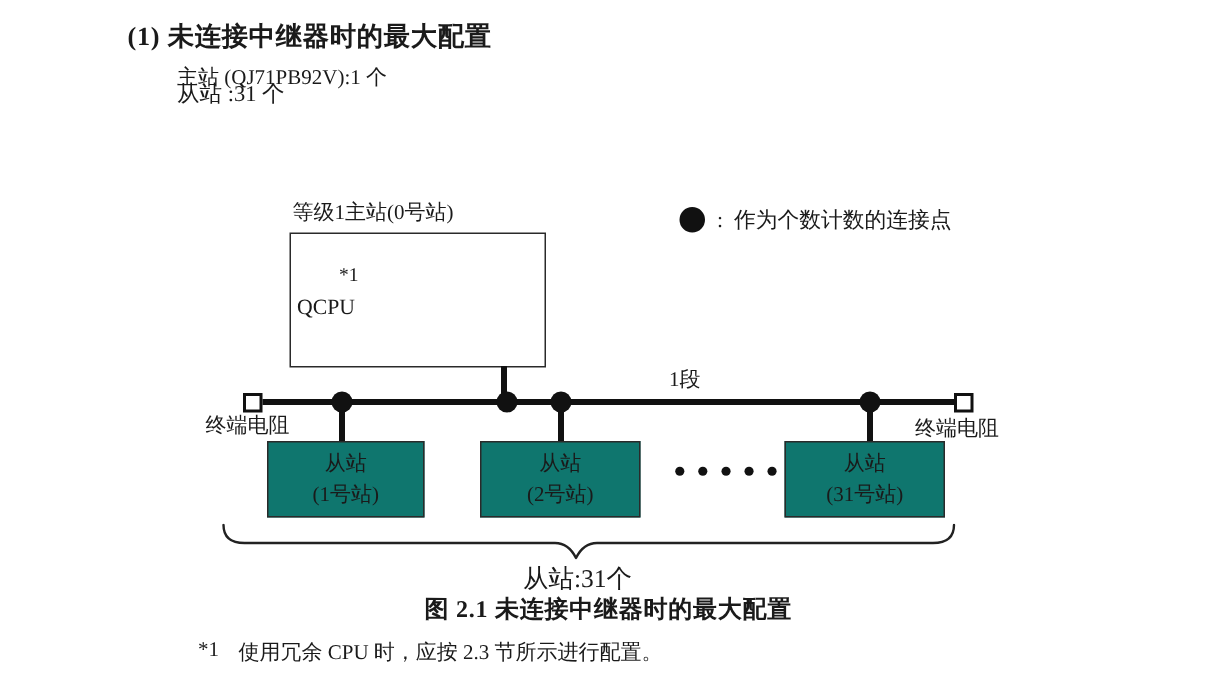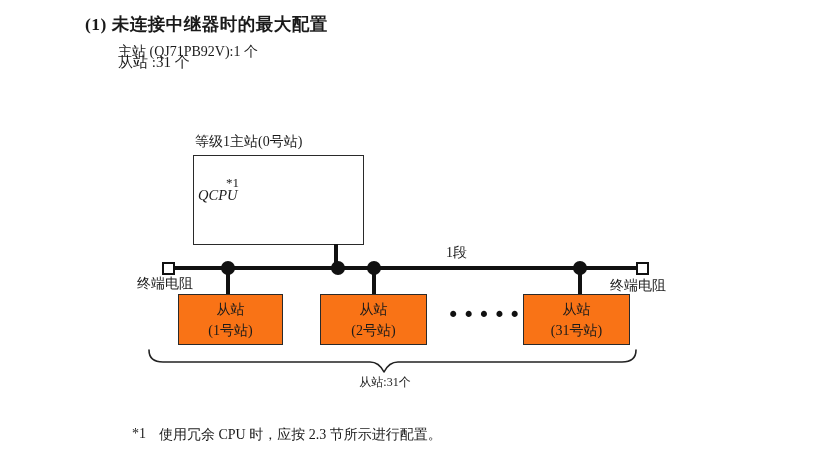--- a/index.html
+++ b/index.html
@@ -19,21 +19,21 @@
   .master-label { left:195px; top:133px; font-size:14px; }
   .master-box {
     left:193px; top:155px; width:171px; height:90px;
     border:1.5px solid #2a2a2a; background:#fff; display:flex; box-sizing:border-box;
   }
   .mcell { box-sizing:border-box; border-right:1.5px solid #2a2a2a; font-size:14.5px; }
   .mcell:last-child { border-right:none; }
   .mcell-power { width:70px; display:flex; align-items:center; justify-content:center; }
   .mcell-qcpu { width:48px; position:relative; }
   .mcell-qcpu .note { position:absolute; top:19px; right:3px; font-size:13px; }
-  .mcell-qcpu .lbl  { position:absolute; left:4px; top:31px;font-style:italic; }
+  .mcell-qcpu .lbl  { position:absolute; left:4px; top:41px; }
   .mcell-pb92v { flex:1; display:flex; align-items:center; padding-left:4px;
                  white-space:pre-line; line-height:1.35; }
 
   
   .legend { left:453px; top:136px; display:flex; align-items:center; height:20px; }
   .legend-dot { width:17px; height:17px; border-radius:50%; background:#111; flex:0 0 auto; }
   .legend-text { font-size:14.5px; margin-left:8px; white-space:pre; }
 
   
   .bus-line { left:174px; top:266px; width:464px; height:4px; background:#111; }
@@ -42,34 +42,34 @@
   .term-left  { left:162px; top:262px; }
   .term-right { left:636px; top:262px; }
   .term-lbl { font-size:14px; }
   .term-lbl-left  { left:137px; top:275px; }
   .term-lbl-right { left:610px; top:277px; }
   .dot { width:14px; height:14px; border-radius:50%; background:#111; }
   .tap { width:4px; background:#111; }
 
   
   .slave-box {
-    border:1.5px solid #2a2a2a; background:#f97316; box-sizing:border-box;
+    border:1.5px solid #2a2a2a; background:#0f766e; box-sizing:border-box;
     display:flex; align-items:center; justify-content:center; text-align:center;
     font-size:14px; line-height:1.5; white-space:pre-line;
   }
   .slave1 { left:178px; top:294px; width:105px; height:51px; }
   .slave2 { left:320px; top:294px; width:107px; height:51px; }
   .slave3 { left:523px; top:294px; width:107px; height:51px; }
   .ellipsis { left:447px; top:303px; width:64px; text-align:center;
               font-size:21px; letter-spacing:3px; color:#111; line-height:24px;
               font-family:"DejaVu Sans",sans-serif; }
 
   
   .brace { left:145px; top:349px; }
-  .brace-label { left:340px; top:374px; width:90px; text-align:center; font-size:12px; }
+  .brace-label { left:340px; top:374px; width:90px; text-align:center; font-size:17px; }
   .figure-caption { left:283px; top:396px; font-size:16px; font-weight:bold; letter-spacing:0.5px; }
   .footnote { left:132px; top:426px; font-size:14px; display:flex; }
   .footnote .marker { margin-right:13px; }
 </style>
 </head>
 <body>
 
 <div class="canvas">
 
   <div class="abs heading">(1) 未连接中继器时的最大配置</div>
@@ -77,20 +77,24 @@
   <div class="abs cfg-line2">从站 :31 个</div>
 
   <div class="abs master-label">等级1主站(0号站)</div>
   <div class="abs master-box">
     <div class="mcell mcell-qcpu">
       <span class="note">*1</span>
       <span class="lbl">QCPU</span>
     </div>
   </div>
 
+  <div class="abs legend">
+    <span class="legend-dot"></span>
+    <span class="legend-text">:  作为个数计数的连接点</span>
+  </div>
 
   <div class="abs bus-line"></div>
   <div class="abs segment-label">1段</div>
   <div class="abs term-sq term-left"></div>
   <div class="abs term-sq term-right"></div>
   <div class="abs term-lbl term-lbl-left">终端电阻</div>
   <div class="abs term-lbl term-lbl-right">终端电阻</div>
 
   <div class="abs tap" style="left:334px; top:244px; height:23px;"></div>
   <div class="abs tap" style="left:226px; top:269px; height:25px;"></div>
@@ -108,18 +112,19 @@
 (2号站)</div>
   <div class="abs ellipsis">••••••</div>
   <div class="abs slave-box slave3">从站
 (31号站)</div>
 
   <svg class="abs brace" width="495" height="27" viewBox="0 0 495 27">
     <path d="M 4 1 Q 4 13 18 13 L 225 13 Q 234 13 239 23 Q 244 13 253 13 L 477 13 Q 491 13 491 1" fill="none" stroke="#222" stroke-width="1.6" stroke-linecap="round" stroke-linejoin="round"></path>
   </svg>
   <div class="abs brace-label">从站:31个</div>
 
+  <div class="abs figure-caption">图 2.1 未连接中继器时的最大配置</div>
   <div class="abs footnote">
     <span class="marker">*1</span>
     <span>使用冗余 CPU 时，应按 2.3 节所示进行配置。</span>
   </div>
 
 </div>
 
 </body></html>

